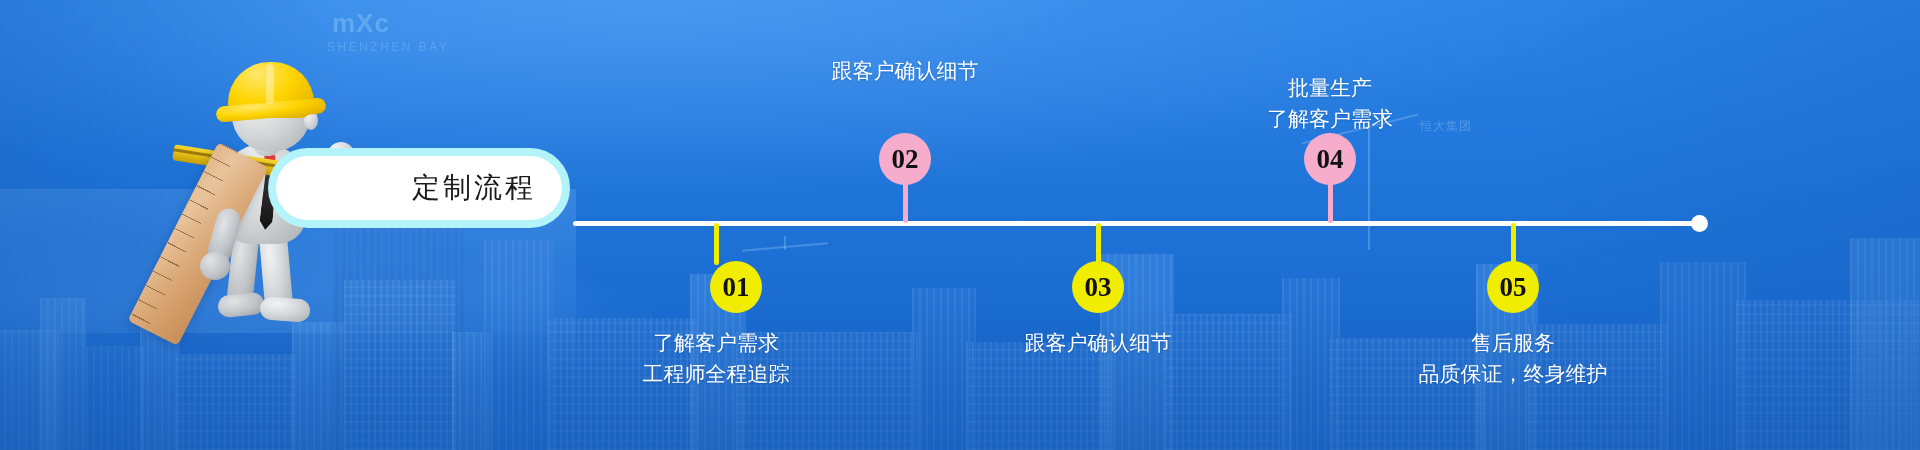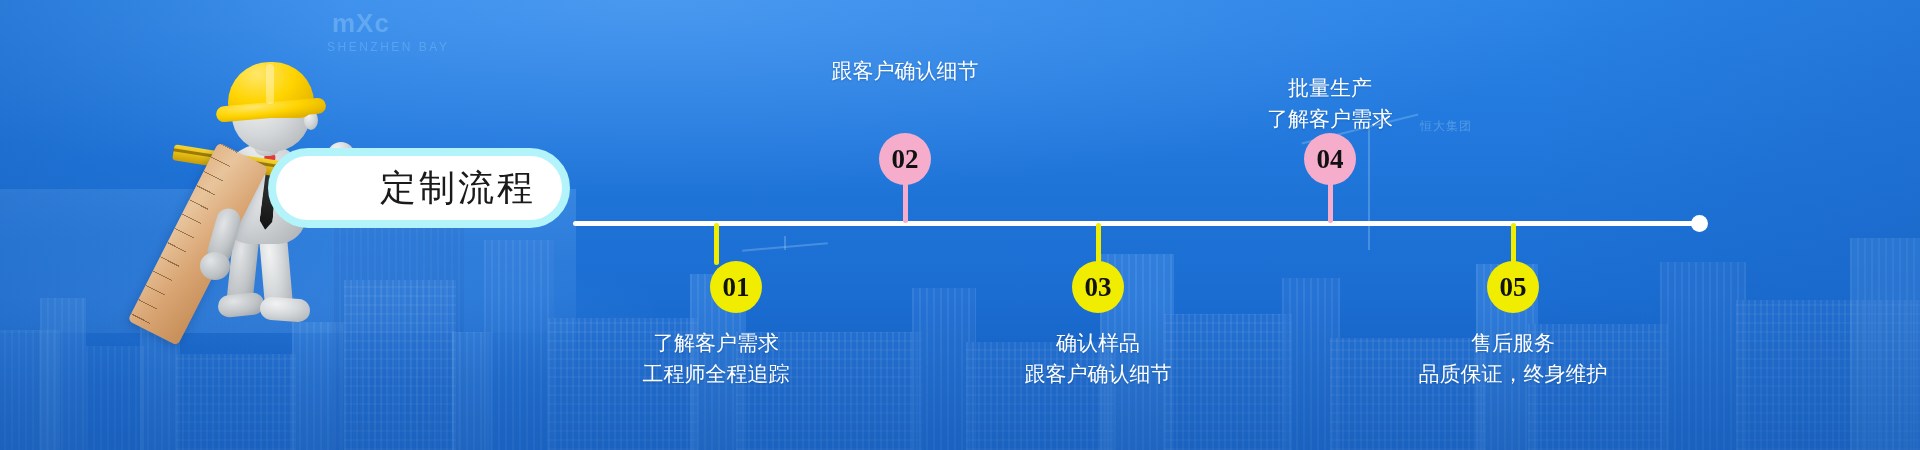--- a/index.html
+++ b/index.html
@@ -91,21 +91,21 @@
     position:absolute;left:268px;top:148px;
     width:302px;height:80px;
     border-radius:40px;
     background:#FFFFFF;
     border:8px solid #B3F3FA;
     box-sizing:border-box;
     display:flex;align-items:center;justify-content:flex-end;
     padding-right:26px;
   }
   .pill-text{
-    font-size:36px;color:#1A1A1A;letter-spacing:3px;
+    font-size:28px;color:#1A1A1A;letter-spacing:3px;
     font-family:Liberation Sans, sans-serif;
     line-height:1;
   }
 
   
   .node{position:absolute;}
   .stem{position:absolute;width:5px;border-radius:3px;}
   .badge{
     position:absolute;
     width:52px;height:52px;border-radius:50%;
@@ -243,21 +243,20 @@
         <div class="stem" style="background: rgb(245, 173, 203); left: 903px; height: 42px; top: 181px;"></div>
         <div class="badge" style="background: rgb(245, 173, 203); left: 879px; top: 133px;">02</div>
         <div class="caption" style="left: 705px; width: 400px; top: 55px;">
           <div>跟客户确认细节</div>
         </div>
       </div>
       <div class="node">
         <div class="stem" style="background: rgb(240, 237, 0); left: 1096px; height: 42px; top: 223px;"></div>
         <div class="badge" style="background: rgb(240, 237, 0); left: 1072px; top: 261px;">03</div>
         <div class="caption" style="left: 898px; width: 400px; top: 327px;">
-          <div>确认样品</div>
           <div>跟客户确认细节</div>
         </div>
       </div>
       <div class="node">
         <div class="stem" style="background: rgb(245, 173, 203); left: 1328px; height: 42px; top: 181px;"></div>
         <div class="badge" style="background: rgb(245, 173, 203); left: 1304px; top: 133px;">04</div>
         <div class="caption" style="left: 1130px; width: 400px; top: 72px; text-align: center;">
           <div>批量生产</div>
           <div>了解客户需求</div>
         </div>

